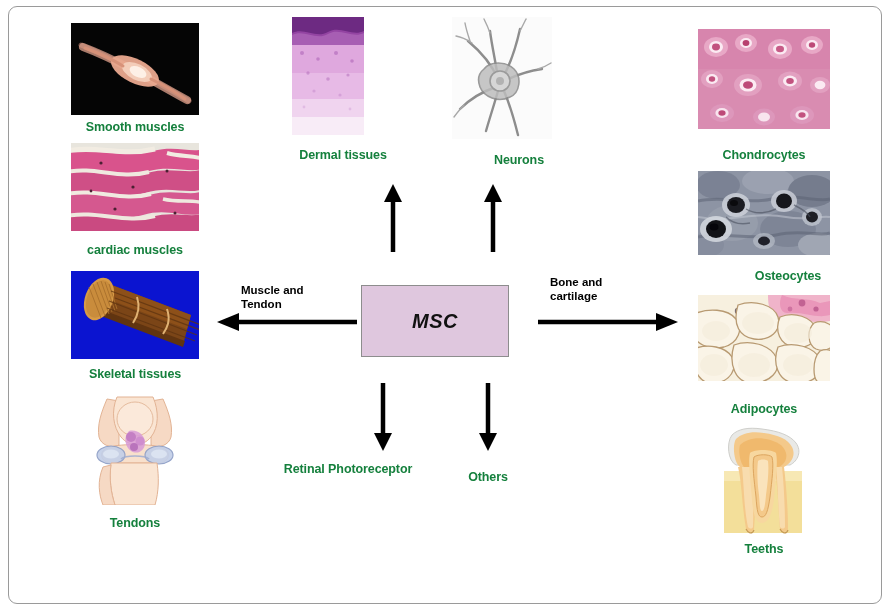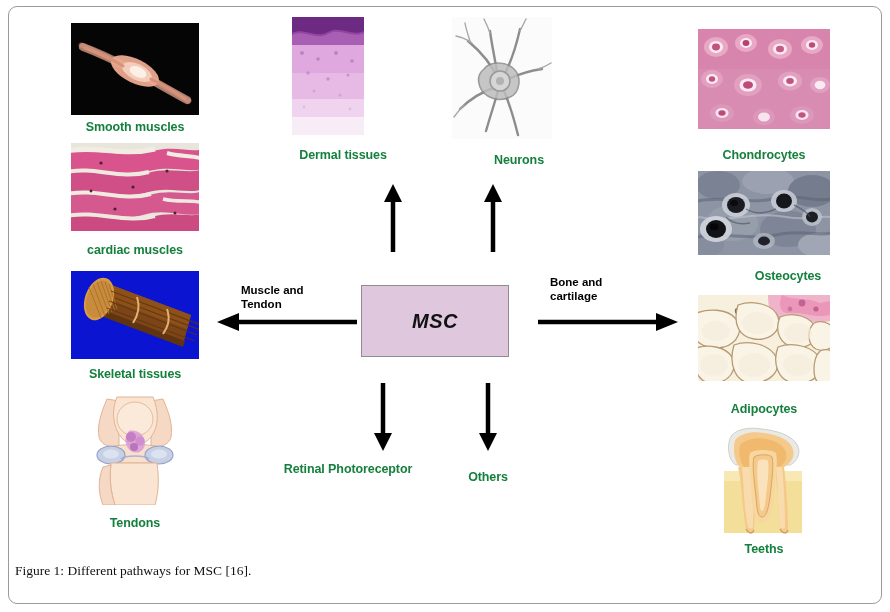--- a/index.html
+++ b/index.html
@@ -423,16 +423,15 @@
         <line x1="0" y1="13" x2="122" y2="13" stroke="#000000" stroke-width="4.5"></line>
         <polygon points="140,13 118,4 118,22" fill="#000000"></polygon>
       </svg>
     </div>
     <div class="arrow-label" style="left:541px; top:268px;">Bone and
 cartilage</div>
 
     <div class="cap ctr" style="left:339px; top:455px;">Retinal Photoreceptor</div>
     <div class="cap ctr" style="left:479px; top:463px;">Others</div>
 
-    <div id="caption">Figure 1: Different pathways for MSC [16].</div>
 
   </div>
 </div>
 
 </body></html>

